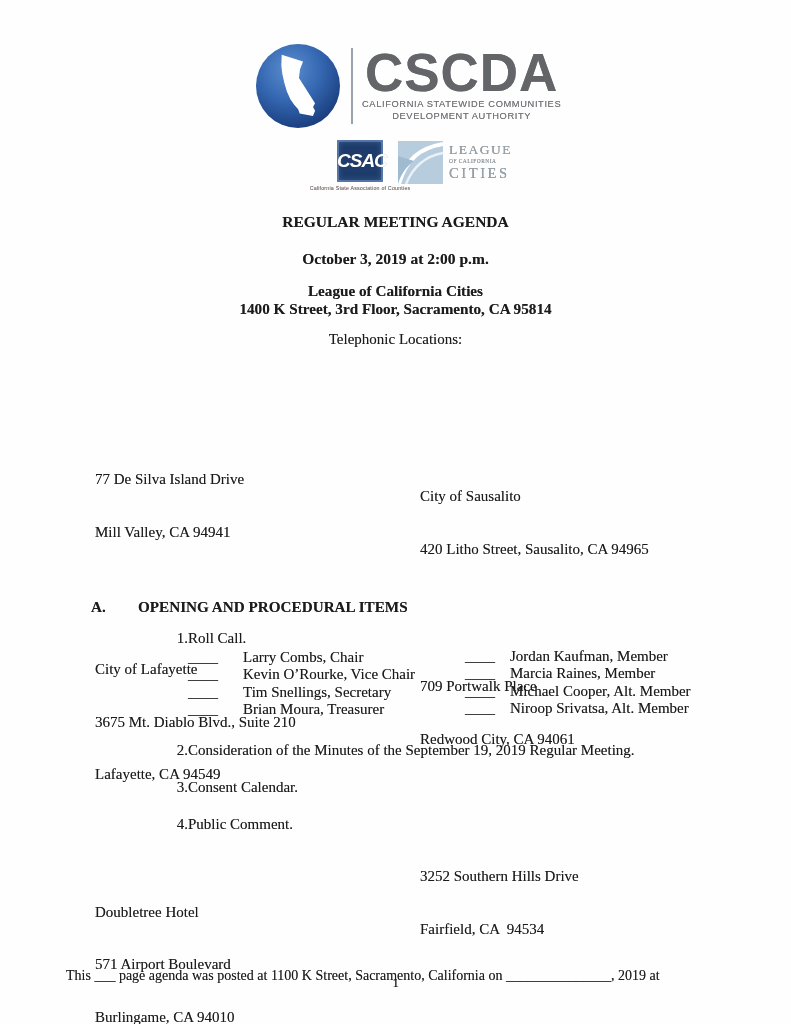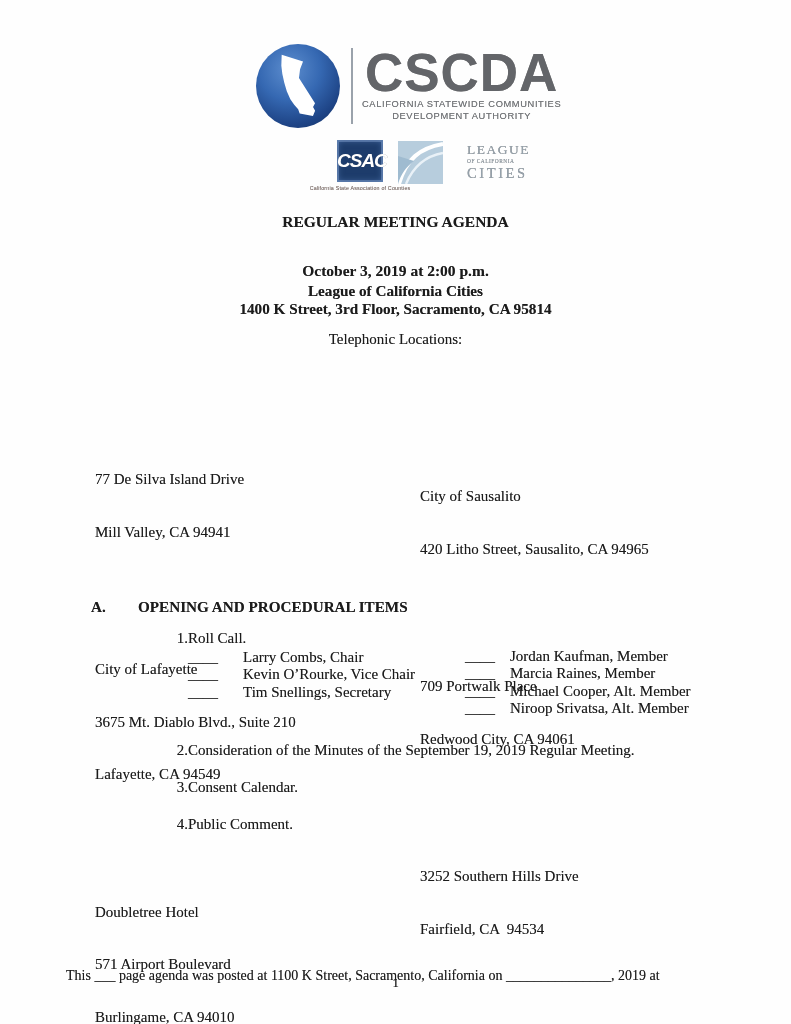--- a/index.html
+++ b/index.html
@@ -28,29 +28,29 @@
   .csac-box{
     display:inline-block;width:46px;height:42px;background:#1d3c6b;line-height:42px;
     box-shadow:inset 0 0 0 2px rgba(150,180,220,0.38), inset 0 0 7px rgba(90,130,190,0.75);
   }
   .csac-word{color:#ffffff;font-family:"Liberation Sans",sans-serif;font-weight:bold;font-style:italic;font-size:19px;letter-spacing:-1px;}
   .csac-cap{font-size:5.3px;color:#8d7a74;margin-top:3px;font-family:"Liberation Sans",sans-serif;letter-spacing:0.2px;white-space:nowrap;}
 
   
   .league{position:absolute;left:398px;top:141px;display:flex;align-items:flex-start;}
   .league-swoosh{width:45px;height:43px;display:block;}
-  .league-textcol{margin-left:24px;color:#95a1ab;margin-top:2px;}
+  .league-textcol{margin-left:6px;color:#95a1ab;margin-top:2px;}
   .lg1{font-size:13.5px;letter-spacing:1.5px;line-height:14px;}
   .lg2{font-size:5.4px;letter-spacing:0.5px;line-height:7px;margin-top:1px;}
   .lg3{font-size:14.5px;letter-spacing:2.6px;line-height:15px;margin-top:1px;}
 
   
   .c{position:absolute;left:0;width:100%;text-align:center;}
   .t1{top:213px;font-weight:bold;font-size:15.5px;}
-  .t2{top:250px;font-weight:bold;font-size:15.5px;margin-top:12px;}
+  .t2{top:250px;font-weight:bold;font-size:15.5px;}
   .t3{top:282px;font-weight:bold;font-size:15.2px;line-height:18px;}
   .t4{top:331px;font-size:15px;}
 
   
   .loc{position:absolute;font-size:15px;line-height:17.5px;white-space:pre;}
   .loc-left{left:95px;top:401px;}
   .loc-right{left:420px;top:418px;}
   .loc-block{margin-bottom:15px;}
 
   
@@ -155,20 +155,21 @@
   </div>
 
   <div class="item i1">
     <span class="inum">1.</span><span>Roll Call.</span>
   </div>
 
   <div class="rc rc-left">
     <div class="rc-row"><span class="blank">____</span><span class="rc-name">Larry Combs, Chair</span></div>
     <div class="rc-row"><span class="blank">____</span><span class="rc-name">Kevin O’Rourke, Vice Chair</span></div>
     <div class="rc-row"><span class="blank">____</span><span class="rc-name">Tim Snellings, Secretary</span></div>
+    <div class="rc-row"><span class="blank">____</span><span class="rc-name">Brian Moura, Treasurer</span></div>
   </div>
 
   <div class="rc rc-right">
     <div class="rc-row"><span class="blank">____</span><span class="rc-name">Jordan Kaufman, Member</span></div>
     <div class="rc-row"><span class="blank">____</span><span class="rc-name">Marcia Raines, Member</span></div>
     <div class="rc-row"><span class="blank">____</span><span class="rc-name">Michael Cooper, Alt. Member</span></div>
     <div class="rc-row"><span class="blank">____</span><span class="rc-name">Niroop Srivatsa, Alt. Member</span></div>
   </div>
 
   <div class="item i2">

